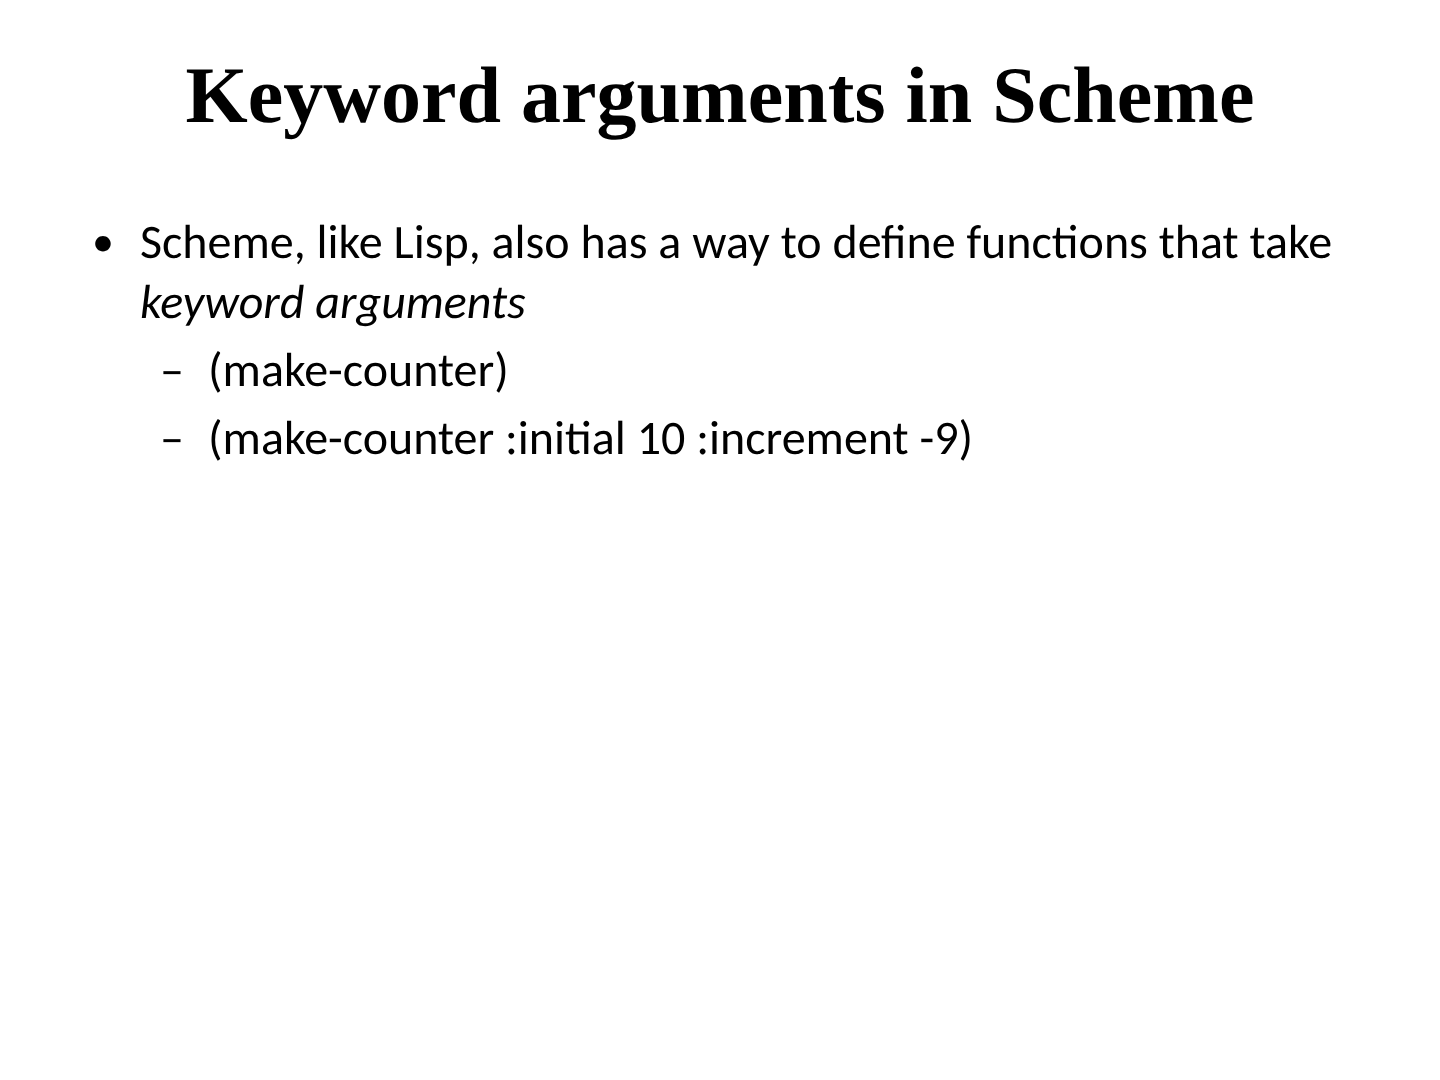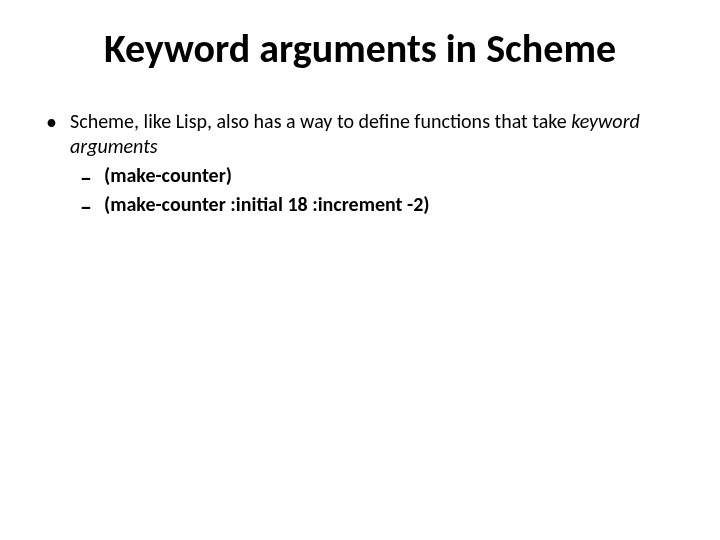--- a/index.html
+++ b/index.html
@@ -17,23 +17,24 @@
     box-sizing: border-box;
     padding: 24px 40px 30px 40px;
     position: relative;
   }
   .title {
     font-size: 40px;
     font-weight: 700;
     text-align: center;
     margin: 0 0 36px 0;
     letter-spacing: 0px;
+    font-family: Liberation Serif, serif;
   }
   .body {
-    font-size: 20px;
+    font-size: 24px;
     line-height: 1.25;
   }
   ul.level1 {
     list-style: none;
     padding: 0;
     margin: 0;
   }
   ul.level1 > li {
     position: relative;
     padding-left: 30px;
@@ -49,21 +50,20 @@
   }
   ul.level2 {
     list-style: none;
     padding: 0;
     margin: 4px 0 6px 0;
   }
   ul.level2 > li {
     position: relative;
     padding-left: 34px;
     margin: 0 0 4px 0;
-    font-weight: bold;
   }
   ul.level2 > li::before {
     content: "–";
     position: absolute;
     left: 10px;
     top: 0;
     font-size: 24px;
     line-height: 1.25;
   }
   .italic { font-style: italic; }
@@ -74,20 +74,20 @@
 <div class="slide">
   <h1 class="title">Keyword arguments in Scheme</h1>
 
   <div class="body">
     <ul class="level1">
 
       <li>
         <span>Scheme, like Lisp, also has a way to define functions that take </span><span class="italic">keyword arguments</span><span></span>
         <ul class="level2">
           <li><span>(make-counter)</span></li>
-          <li><span>(make-counter :initial 18 :increment -2)</span></li>
+          <li><span>(make-counter :initial 10 :increment -9)</span></li>
         </ul>
       </li>
 
 
     </ul>
   </div>
 </div>
 
 </body></html>

